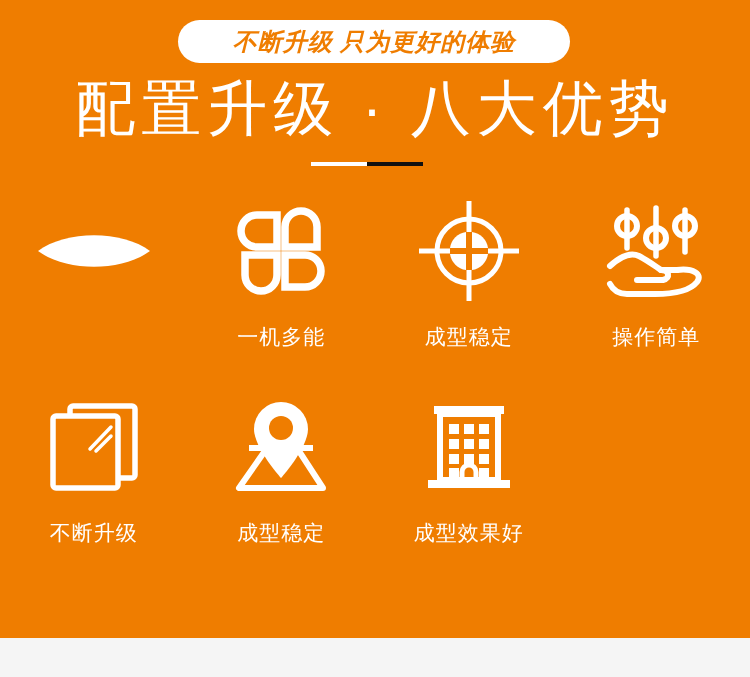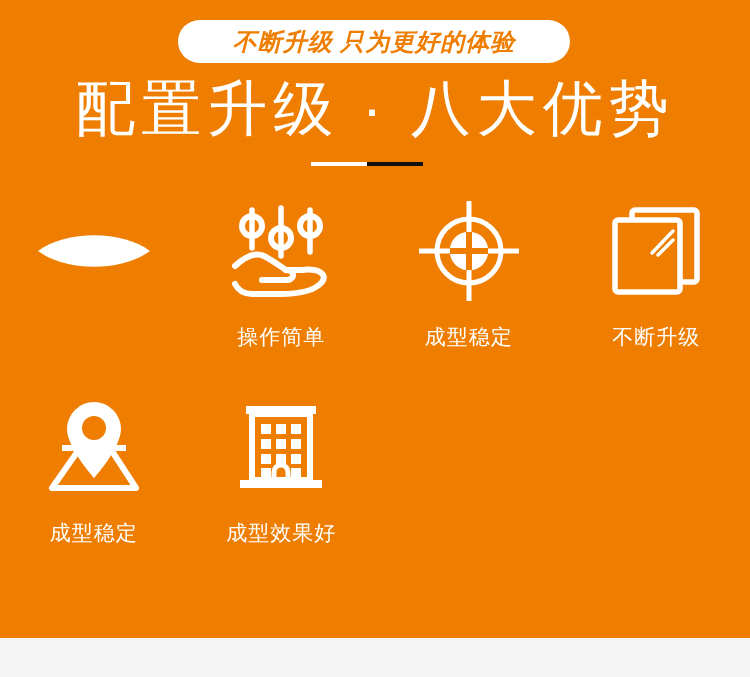--- a/index.html
+++ b/index.html
@@ -128,42 +128,32 @@
   <div class="features">
 
     <div class="feature">
       <div class="feature-icon">
         <svg width="116" height="70" viewBox="0 0 116 70">
           <path d="M2 35 C 30 14, 86 14, 114 35 C 86 56, 30 56, 2 35 Z" fill="#ffffff"></path>
         </svg>
       </div>
     </div>
 
-
-    <div class="feature">
-      <div class="feature-icon">
-        <svg width="98" height="94" viewBox="0 0 98 94">
-          <g stroke="#ffffff" stroke-width="5.5" fill="none" stroke-linecap="round">
-            <line x1="20" y1="6" x2="20" y2="44"></line>
-            <line x1="49" y1="4" x2="49" y2="52"></line>
-            <line x1="78" y1="6" x2="78" y2="48"></line>
-          </g>
-          <g fill="none" stroke="#ffffff" stroke-width="6">
-            <circle cx="20" cy="22" r="10"></circle>
-            <circle cx="49" cy="34" r="10"></circle>
-            <circle cx="78" cy="22" r="10"></circle>
-          </g>
-          <g fill="none" stroke="#ffffff" stroke-width="6" stroke-linecap="round" stroke-linejoin="round">
-            <path d="M3 62 C 14 52, 24 48, 32 52 C 40 56, 48 62, 54 66 L 70 66"></path>
-            <path d="M54 66 C 62 66, 64 74, 56 76 L 30 76"></path>
-            <path d="M70 66 C 86 64, 96 70, 90 78 C 82 88, 64 90, 48 90 L 20 90 C 12 90, 6 86, 3 80"></path>
-          </g>
-        </svg>
-      </div>
-      <div class="feature-label">操作简单</div>
+    <div class="feature">
+      <div class="feature-icon">
+        <svg width="88" height="88" viewBox="0 0 88 88">
+          <g fill="none" stroke="#ffffff" stroke-width="7.5">
+            <path d="M40 40 H 20 A 16 16 0 0 1 20 8 H 40 Z"></path>
+            <path d="M48 40 V 20 A 16 16 0 0 1 80 20 V 40 Z"></path>
+            <path d="M48 48 H 68 A 16 16 0 0 1 68 80 H 48 Z"></path>
+            <path d="M40 48 V 68 A 16 16 0 0 1 8 68 V 48 Z"></path>
+          </g>
+        </svg>
+      </div>
+      <div class="feature-label">一机多能</div>
     </div>
 
     <div class="feature">
       <div class="feature-icon">
         <svg width="100" height="100" viewBox="0 0 100 100">
           <circle cx="50" cy="50" r="32" fill="none" stroke="#ffffff" stroke-width="5"></circle>
           <g fill="#ffffff">
             <path d="M47 31 A 19 19 0 0 0 31 47 L 47 47 Z"></path>
             <path d="M53 31 A 19 19 0 0 1 69 47 L 53 47 Z"></path>
             <path d="M53 69 A 19 19 0 0 0 69 53 L 53 53 Z"></path>
@@ -171,20 +161,43 @@
           </g>
           <g stroke="#ffffff" stroke-width="5">
             <line x1="50" y1="0" x2="50" y2="31"></line>
             <line x1="50" y1="69" x2="50" y2="100"></line>
             <line x1="0" y1="50" x2="31" y2="50"></line>
             <line x1="69" y1="50" x2="100" y2="50"></line>
           </g>
         </svg>
       </div>
       <div class="feature-label">成型稳定</div>
+    </div>
+
+    <div class="feature">
+      <div class="feature-icon">
+        <svg width="98" height="94" viewBox="0 0 98 94">
+          <g stroke="#ffffff" stroke-width="5.5" fill="none" stroke-linecap="round">
+            <line x1="20" y1="6" x2="20" y2="44"></line>
+            <line x1="49" y1="4" x2="49" y2="52"></line>
+            <line x1="78" y1="6" x2="78" y2="48"></line>
+          </g>
+          <g fill="none" stroke="#ffffff" stroke-width="6">
+            <circle cx="20" cy="22" r="10"></circle>
+            <circle cx="49" cy="34" r="10"></circle>
+            <circle cx="78" cy="22" r="10"></circle>
+          </g>
+          <g fill="none" stroke="#ffffff" stroke-width="6" stroke-linecap="round" stroke-linejoin="round">
+            <path d="M3 62 C 14 52, 24 48, 32 52 C 40 56, 48 62, 54 66 L 70 66"></path>
+            <path d="M54 66 C 62 66, 64 74, 56 76 L 30 76"></path>
+            <path d="M70 66 C 86 64, 96 70, 90 78 C 82 88, 64 90, 48 90 L 20 90 C 12 90, 6 86, 3 80"></path>
+          </g>
+        </svg>
+      </div>
+      <div class="feature-label">操作简单</div>
     </div>
 
     <div class="feature">
       <div class="feature-icon">
         <svg width="92" height="92" viewBox="0 0 92 92">
           <g fill="none" stroke="#ffffff" stroke-width="5.5" stroke-linejoin="round">
             <rect x="22" y="5" width="65" height="72" rx="3"></rect>
             <rect x="5" y="15" width="65" height="72" rx="3" fill="#ef7d00"></rect>
           </g>
           <g stroke="#ffffff" stroke-width="3.5" stroke-linecap="round">

